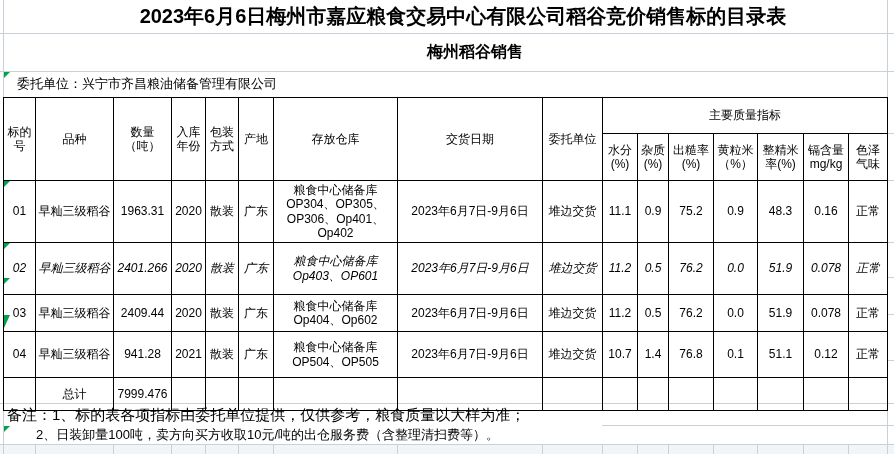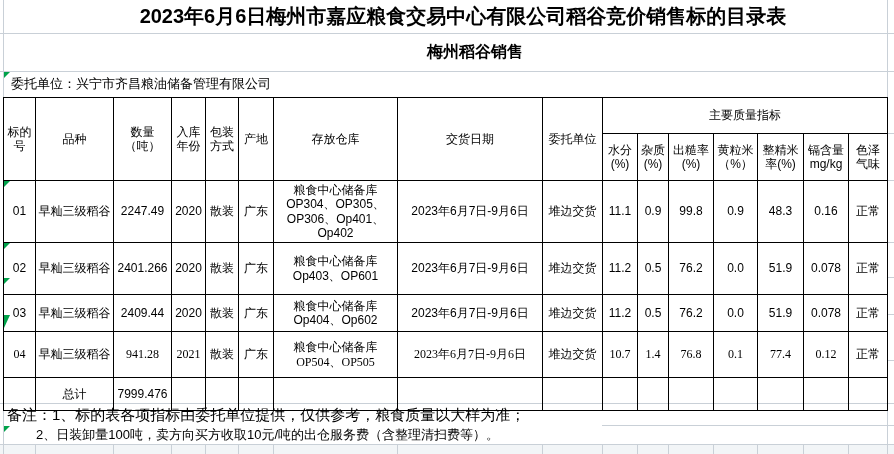--- a/index.html
+++ b/index.html
@@ -19,37 +19,37 @@
     display:flex;align-items:center;justify-content:center;
     font-size:20px;font-weight:bold;white-space:nowrap;padding-left:16px;
   }
   .title2{
     position:absolute;left:0;top:33px;width:894px;height:38px;
     display:flex;align-items:center;justify-content:center;
     font-size:16px;font-weight:bold;padding-left:28px;
   }
   .consignor{
     position:absolute;left:0;top:71px;width:794px;height:26px;
-    display:flex;align-items:center;padding-left:11px;box-sizing:border-box;
+    display:flex;align-items:center;padding-left:17px;box-sizing:border-box;
     font-size:13px;
   }
   
   table.lots{
     position:absolute;left:3px;top:97px;width:884px;
     border-collapse:collapse;table-layout:fixed;
   }
   table.lots th,table.lots td{
     border:1px solid #000;text-align:center;vertical-align:middle;
     font-size:12px;line-height:1.18;padding:0 1px;overflow:hidden;
   }
   table.lots th{font-weight:normal;white-space:pre-line;}
   th.qgroup{font-size:13px;}
   tr.h1{height:36px;} tr.h2{height:47px;}
-  tr.r1{height:62px;} tr.r2{height:52px;} tr.r3{height:37px;}
-  tr.r4{height:46px;font-family:Liberation Serif, serif;} tr.rt{height:33px;}
+  tr.r1{height:62px;} tr.r2{height:52px;font-style:italic;} tr.r3{height:37px;}
+  tr.r4{height:46px;} tr.rt{height:33px;}
   td.nowrap{white-space:nowrap;}
   
   .note1{position:absolute;left:7px;top:405px;height:20px;line-height:20px;font-size:15px;white-space:nowrap;}
   .note2{position:absolute;left:36px;top:426px;height:18px;line-height:18px;font-size:13px;white-space:nowrap;}
   
   .tri{position:absolute;width:0;height:0;
     border-top:6px solid #00a24a;border-right:6px solid transparent;}
   .tri.big{border-top-width:13px;border-right-width:6px;}
 </style>
 </head>
@@ -141,30 +141,30 @@
       <th>镉含量
 mg/kg</th>
       <th>色泽
 气味</th>
     </tr>
   </thead>
   <tbody>
     <tr class="r1">
       <td>01</td>
       <td class="nowrap">早籼三级稻谷</td>
-      <td class="nowrap">2247.49</td>
+      <td class="nowrap">1963.31</td>
       <td>2020</td>
       <td>散装</td>
       <td>广东</td>
       <td>粮食中心储备库OP304、OP305、OP306、Op401、Op402</td>
       <td class="nowrap">2023年6月7日-9月6日</td>
       <td class="nowrap">堆边交货</td>
       <td>11.1</td>
       <td>0.9</td>
-      <td>99.8</td>
+      <td>75.2</td>
       <td>0.9</td>
       <td>48.3</td>
       <td>0.16</td>
       <td>正常</td>
     </tr>
     <tr class="r2">
       <td>02</td>
       <td class="nowrap">早籼三级稻谷</td>
       <td class="nowrap">2401.266</td>
       <td>2020</td>
@@ -206,21 +206,21 @@
       <td>2021</td>
       <td>散装</td>
       <td>广东</td>
       <td>粮食中心储备库OP504、OP505</td>
       <td class="nowrap">2023年6月7日-9月6日</td>
       <td class="nowrap">堆边交货</td>
       <td>10.7</td>
       <td>1.4</td>
       <td>76.8</td>
       <td>0.1</td>
-      <td>77.4</td>
+      <td>51.1</td>
       <td>0.12</td>
       <td>正常</td>
     </tr>
     <tr class="rt">
       <td></td>
       <td>总计</td>
       <td class="nowrap">7999.476</td>
       <td></td>
       <td></td>
       <td></td>

